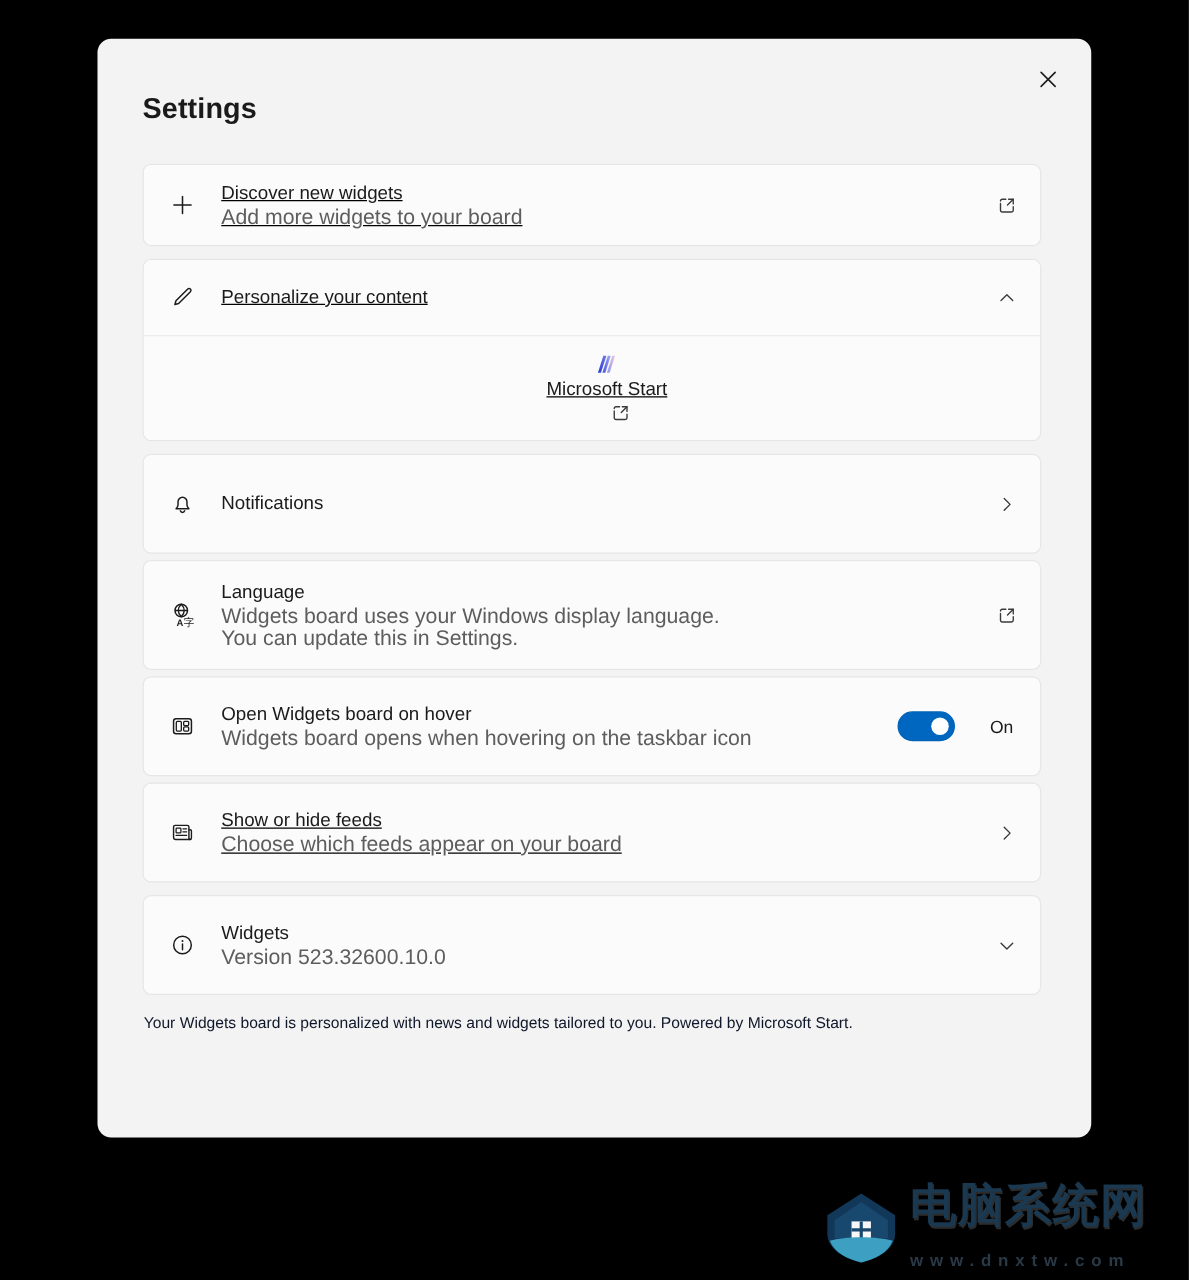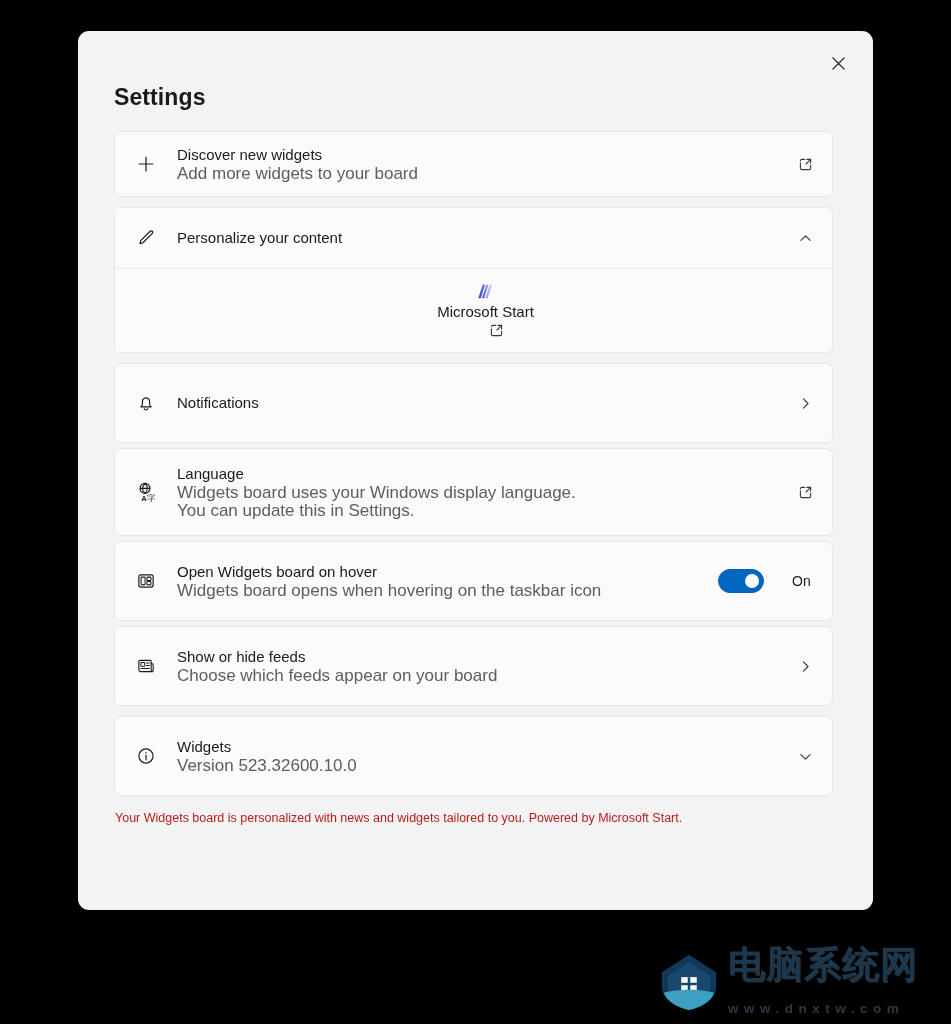--- a/index.html
+++ b/index.html
@@ -49,21 +49,21 @@
     border-radius: 5px;
     color: #1b1b1b;
     cursor: pointer;
     background: transparent;
     border: none;
   }
 
   .panel-title {
     position: absolute;
     left: 36px;
-    top: 53px;
+    top: 42px;
     font-size: 23px;
     font-weight: 600;
     color: #1a1a1a;
     letter-spacing: 0.1px;
   }
 
   .content {
     position: absolute;
     left: 36px;
     top: 100px;
@@ -71,21 +71,21 @@
   }
 
   
   .card {
     background: #fbfbfb;
     border: 1px solid #e6e6e6;
     border-radius: 7px;
     margin-bottom: 5px;
     overflow: hidden;
   }
-  .card.gap-big { margin-bottom: 10px; }
+  .card.gap-big { margin-bottom: 10px; text-decoration: underline; }
 
   .row {
     display: flex;
     align-items: center;
     padding: 13px 18px 13px 20px;
     min-height: 60px;
     cursor: pointer;
     background: #fbfbfb;
   }
   .row.sub {
@@ -154,21 +154,21 @@
   .toggle-label {
     font-size: 14px;
     color: #1a1a1a;
     min-width: 22px;
   }
 
   
   .footer-note {
     margin-top: 13px;
     font-size: 12.5px;
-    color: #b91c1c;
+    color: #0f172a;
     line-height: 18px;
     padding-left: 1px;
   }
 
   
   .ms-logo { width: 20px; height: 20px; display: block; }
 
   
   .watermark {
     position: absolute;

